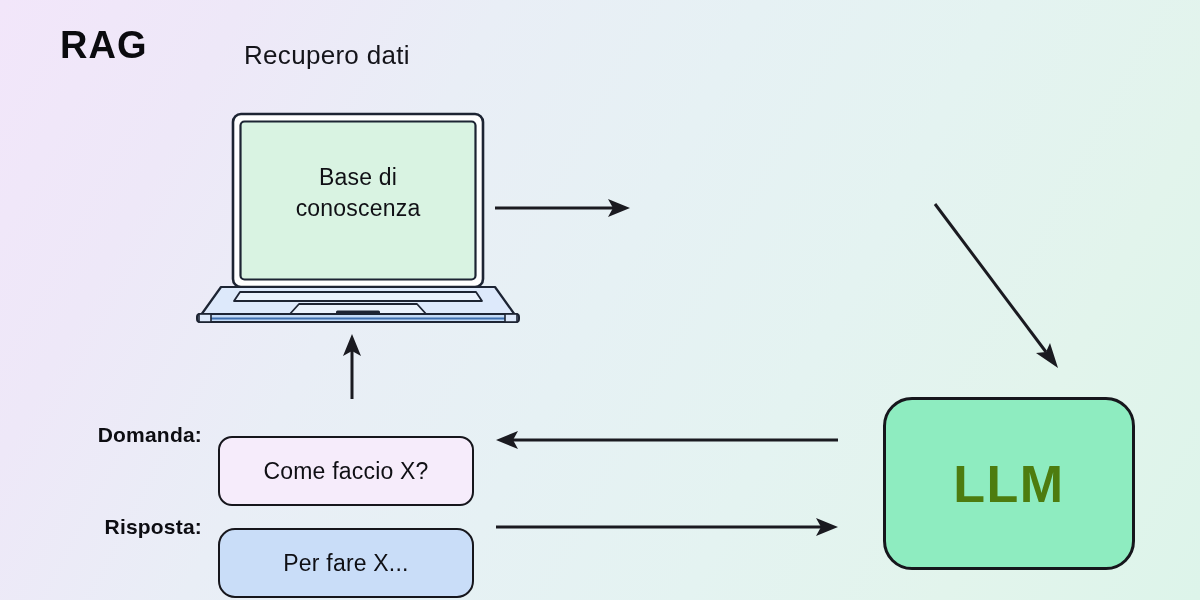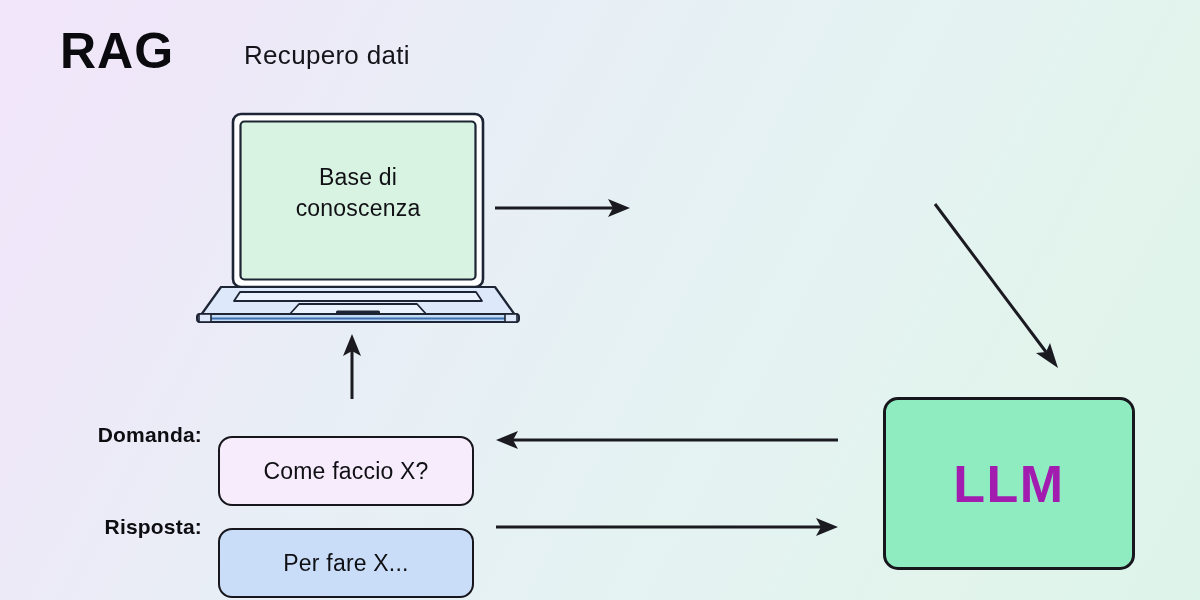--- a/index.html
+++ b/index.html
@@ -25,21 +25,21 @@
         #e2f4ec 83%,
         #ddf4ea 100%);
     overflow: hidden;
   }
 
   
   #title-rag {
     position: absolute;
     left: 60px;
     top: 26px;
-    font-size: 50px;
+    font-size: 38px;
     font-weight: 700;
     letter-spacing: 1px;
     color: #0b0b0f;
     line-height: 1;
   }
   #subtitle {
     position: absolute;
     left: 244px;
     top: 40px;
     font-size: 26px;
@@ -106,40 +106,41 @@
     width: 256px;
     height: 70px;
     background: #f6ecfb;
   }
   #box-answer {
     left: 218px;
     top: 492px;
     width: 256px;
     height: 70px;
     background: #c9ddf8;
+    border-radius: 17px;
   }
 
   
   #box-llm {
     position: absolute;
     left: 883px;
     top: 397px;
     width: 252px;
     height: 173px;
     box-sizing: border-box;
     border: 3px solid #16161c;
-    border-radius: 15px;
+    border-radius: 29px;
     background: #8eecc0;
     display: flex;
     align-items: center;
     justify-content: center;
     font-size: 52px;
     font-weight: 700;
     letter-spacing: 1.5px;
-    color: #a21caf;
+    color: #4d7c0f;
   }
 
   
   #arrows {
     position: absolute;
     left: 0;
     top: 0;
     width: 1200px;
     height: 600px;
     pointer-events: none;

